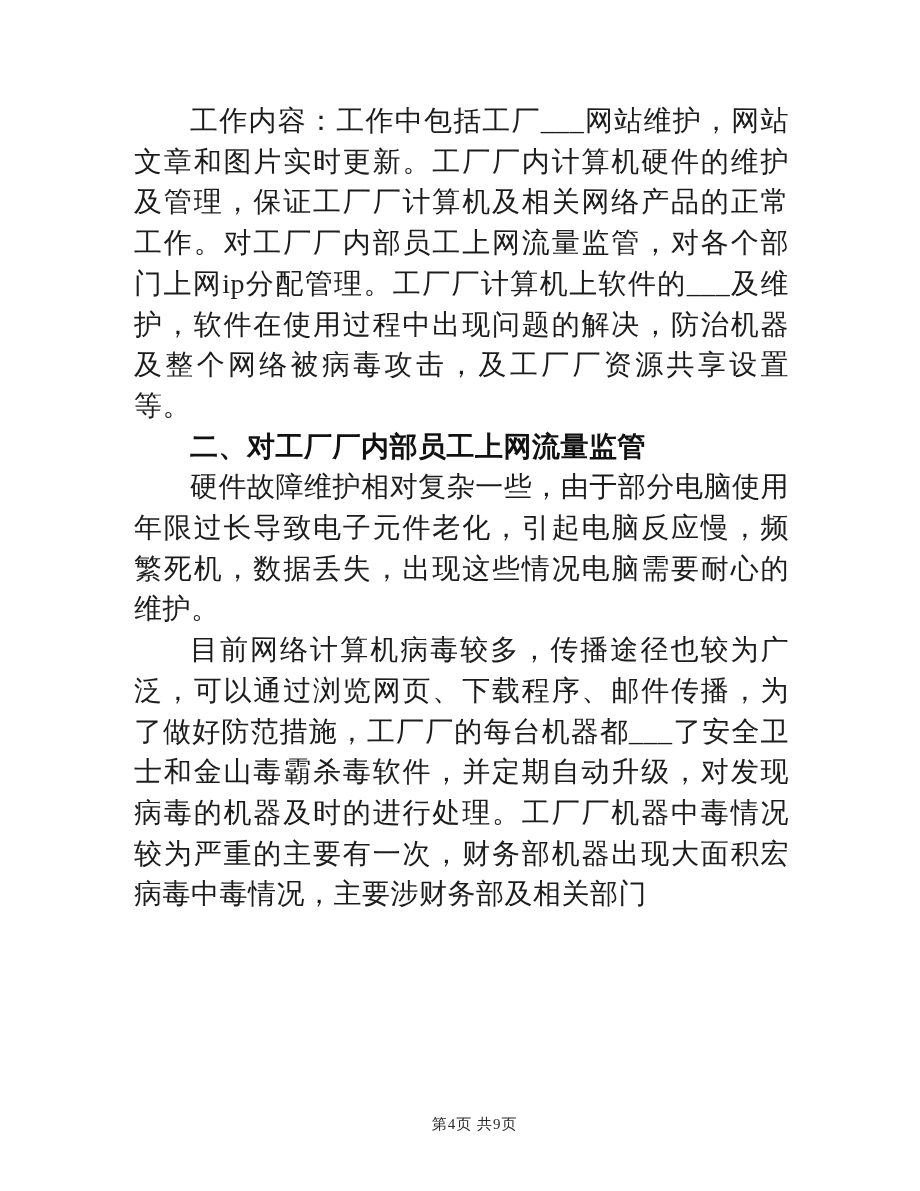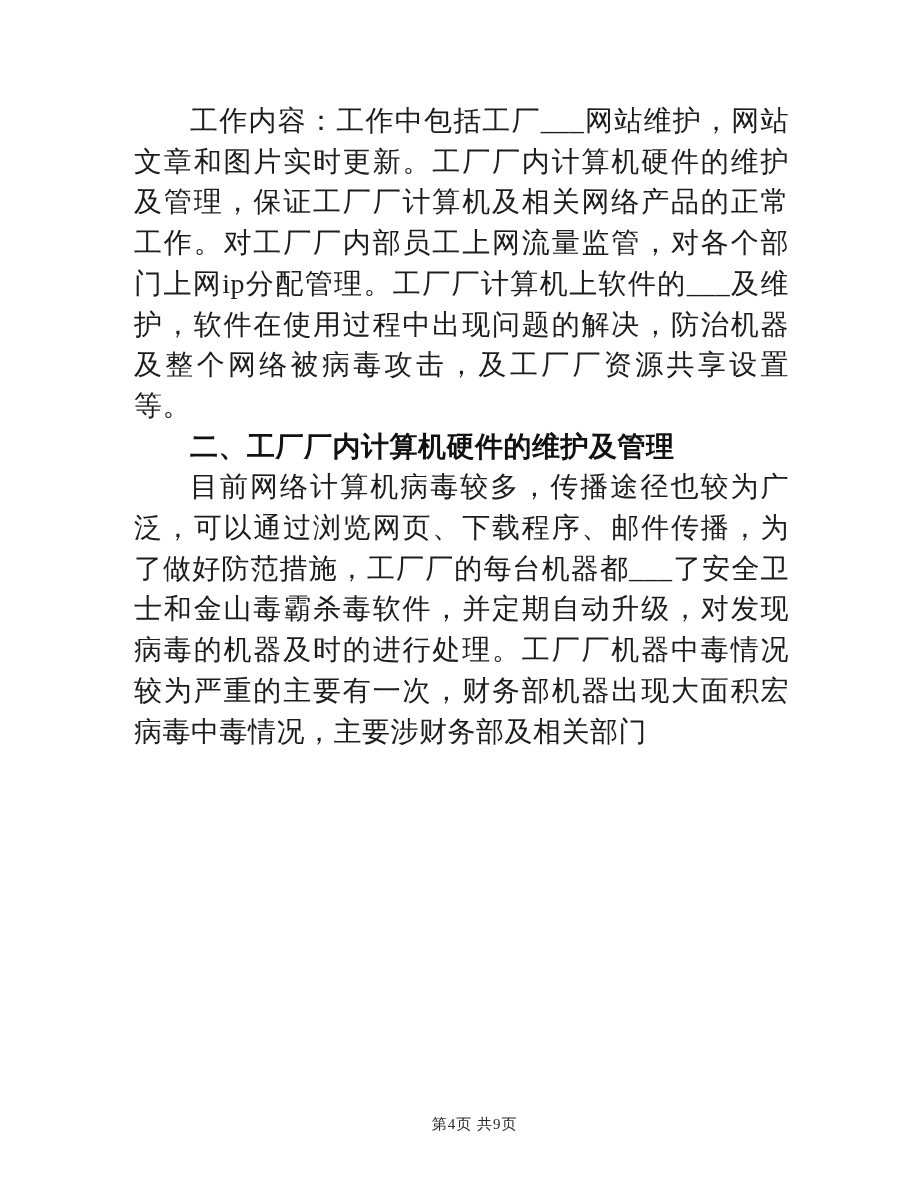--- a/index.html
+++ b/index.html
@@ -55,18 +55,19 @@
     letter-spacing: 1px;
     color: #2a2a2a;
   }
 </style>
 </head>
 <body>
 
 <div class="page">
   <div class="content">
     <p class="body-para">工作内容：工作中包括工厂___网站维护，网站文章和图片实时更新。工厂厂内计算机硬件的维护及管理，保证工厂厂计算机及相关网络产品的正常工作。对工厂厂内部员工上网流量监管，对各个部门上网ip分配管理。工厂厂计算机上软件的___及维护，软件在使用过程中出现问题的解决，防治机器及整个网络被病毒攻击，及工厂厂资源共享设置等。</p>
-    <h2 class="section-heading">二、工厂厂内计算机硬件的维护及管理</h2>
+    <h2 class="section-heading">二、对工厂厂内部员工上网流量监管</h2>
+    <p class="body-para">硬件故障维护相对复杂一些，由于部分电脑使用年限过长导致电子元件老化，引起电脑反应慢，频繁死机，数据丢失，出现这些情况电脑需要耐心的维护。</p>
     <p class="body-para">目前网络计算机病毒较多，传播途径也较为广泛，可以通过浏览网页、下载程序、邮件传播，为了做好防范措施，工厂厂的每台机器都___了安全卫士和金山毒霸杀毒软件，并定期自动升级，对发现病毒的机器及时的进行处理。工厂厂机器中毒情况较为严重的主要有一次，财务部机器出现大面积宏病毒中毒情况，主要涉财务部及相关部门</p>
   </div>
 
   <div class="page-footer">第4页 共9页</div>
 </div>
 
 </body></html>

